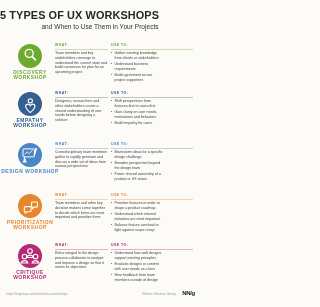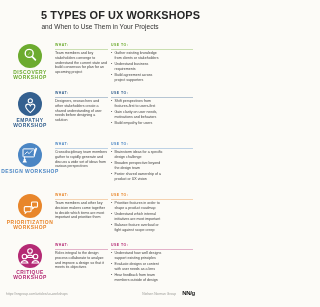--- a/index.html
+++ b/index.html
@@ -1,21 +1,21 @@
 <!DOCTYPE html>
 <html><head>
 <meta charset="utf-8">
 <title>5 Types of UX Workshops</title>
 <style>
   html,body{margin:0;padding:0;}
   body{width:200px;height:307px;background:#fcfbf7;font-family:"Liberation Sans",sans-serif;overflow:hidden;
        -webkit-font-smoothing:antialiased;}
   .page{position:relative;width:200px;height:307px;box-sizing:border-box;}
 
-  .title{position:absolute;top:10px;left:0;width:200px;text-align:right;
+  .title{position:absolute;top:10px;left:0;width:200px;text-align:left;
          font-size:10.9px;font-weight:bold;color:#262626;letter-spacing:.1px;line-height:1;}
   .sub{position:absolute;top:24px;left:0;width:200px;text-align:center;
        font-size:6.6px;color:#333;letter-spacing:0;line-height:1;}
 
   .row{position:absolute;left:0;width:200px;}
   .circ{position:absolute;left:18px;width:24px;height:24px;border-radius:50%;}
   .circ svg{position:absolute;left:0;top:0;}
   .wlabel{position:absolute;left:0;width:60px;text-align:center;font-size:4.95px;font-weight:bold;
           letter-spacing:.5px;line-height:5.4px;}
   .colhead{position:absolute;font-size:3.5px;font-weight:bold;letter-spacing:.45px;line-height:1;}

